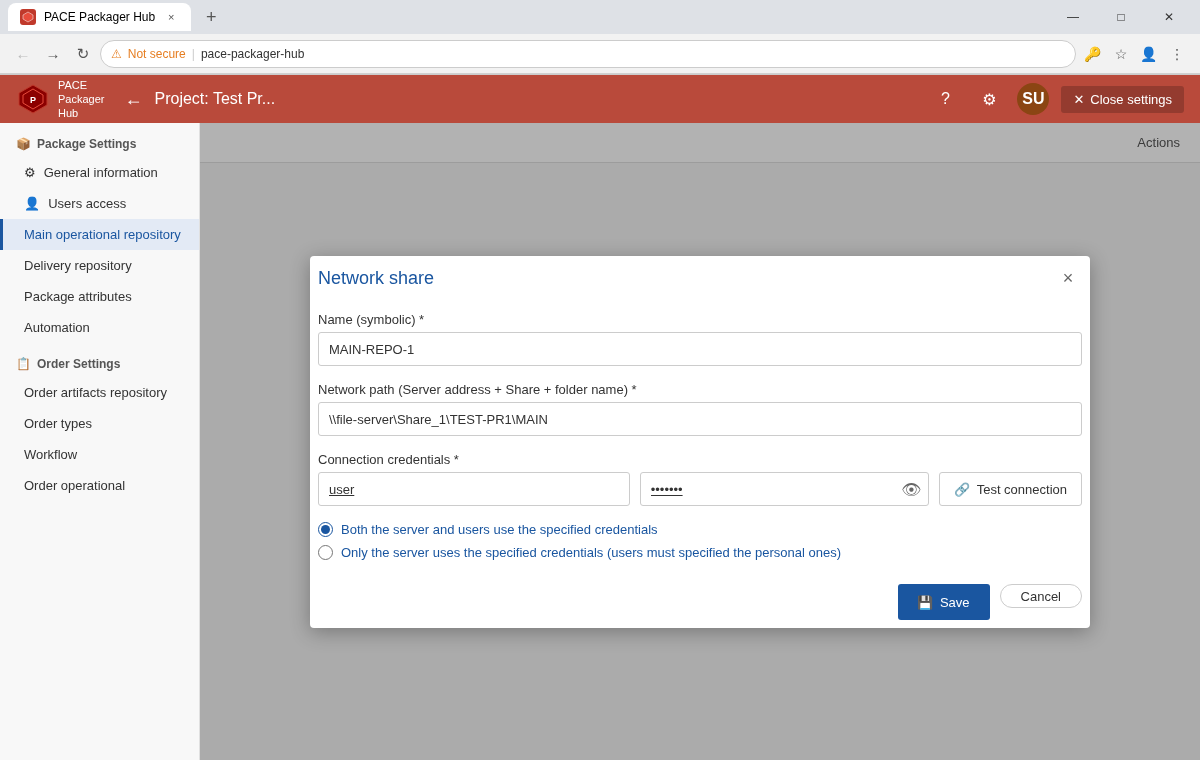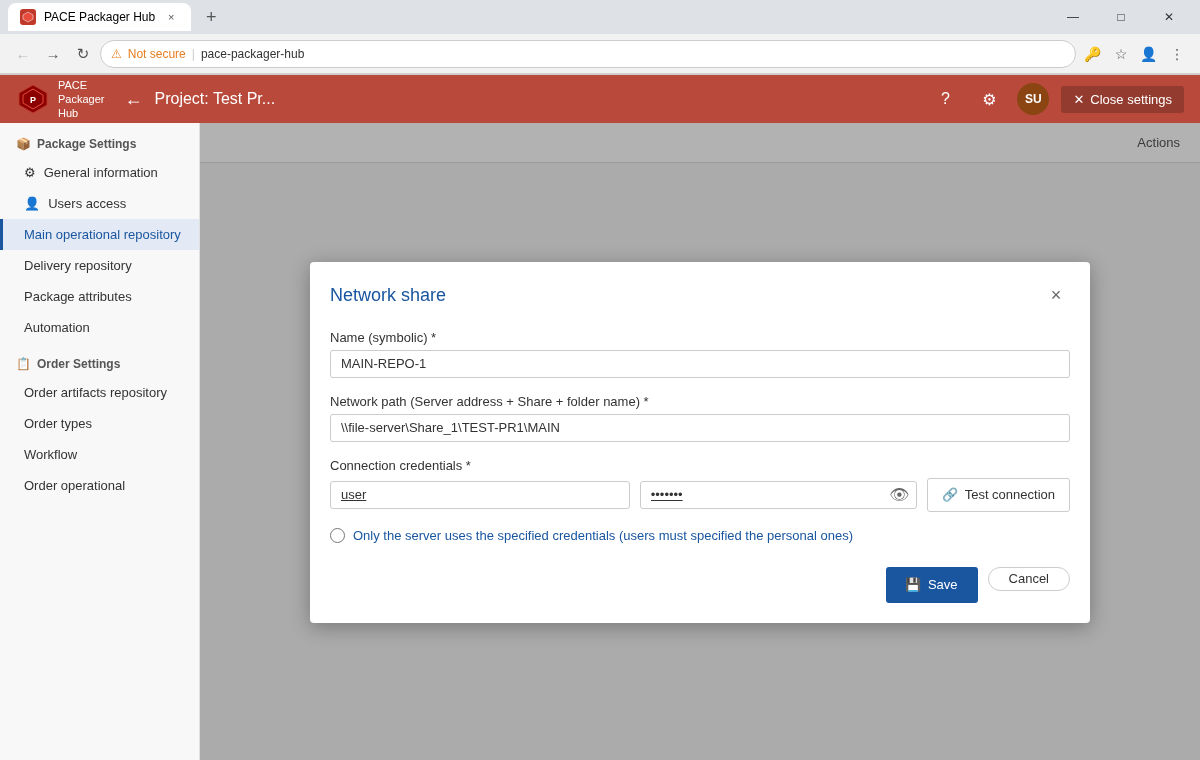--- a/index.html
+++ b/index.html
@@ -44,28 +44,28 @@
 
     
     .main-content { flex: 1; background: #f5f5f5; position: relative; overflow: hidden; }
     .main-header { background: white; padding: 12px 20px; border-bottom: 1px solid #e0e0e0; display: flex; align-items: center; justify-content: flex-end; }
     .actions-label { font-size: 13px; color: #555; }
 
     
     .overlay { position: absolute; top: 0; left: 0; right: 0; bottom: 0; background: rgba(0,0,0,0.3); display: flex; align-items: center; justify-content: center; z-index: 100; }
 
     
-    .modal { background: white; border-radius: 4px; box-shadow: 0 4px 20px rgba(0,0,0,0.3); width: 780px; padding: 20px; position: relative; }
+    .modal { background: white; border-radius: 4px; box-shadow: 0 4px 20px rgba(0,0,0,0.3); width: 780px; padding: 8px; position: relative; }
     .modal-header { display: flex; align-items: center; justify-content: space-between; margin-bottom: 20px; }
     .modal-title { font-size: 18px; color: #1a56a0; font-weight: 400; }
     .modal-close { width: 28px; height: 28px; display: flex; align-items: center; justify-content: center; cursor: pointer; color: #666; font-size: 18px; border-radius: 50%; }
 
     .form-group { margin-bottom: 16px; }
     .form-label { font-size: 13px; color: #333; margin-bottom: 5px; display: block; }
-    .form-input { width: 100%; height: 28px; border: 1px solid #ccc; border-radius: 3px; padding: 0 10px; font-size: 13px; color: #333; outline: none; }
+    .form-input { width: 100%; height: 34px; border: 1px solid #ccc; border-radius: 3px; padding: 0 10px; font-size: 13px; color: #333; outline: none; }
 
     .credentials-row { display: flex; gap: 10px; align-items: center; }
     .credentials-row .form-input { flex: 1; text-decoration: underline; }
     .password-wrapper { flex: 1; position: relative; display: flex; align-items: center; }
     .password-wrapper .form-input { width: 100%; padding-right: 32px; }
     .eye-icon { position: absolute; right: 8px; cursor: pointer; color: #666; font-size: 16px; }
 
     .test-conn-btn { height: 34px; padding: 0 14px; background: white; border: 1px solid #ccc; border-radius: 3px; cursor: pointer; font-size: 13px; color: #333; display: flex; align-items: center; gap: 6px; white-space: nowrap; }
 
     .radio-group { display: flex; flex-direction: column; gap: 8px; margin-top: 10px; }
@@ -131,21 +131,21 @@
         <div>PACE</div>
         <div>Packager</div>
         <div>Hub</div>
       </div>
     </div>
     <span class="back-btn">←</span>
     <span class="project-title">Project: Test Pr...</span>
     <div class="header-actions">
       <div class="header-icon-btn">?</div>
       <div class="header-icon-btn">⚙</div>
-      <div style="width:32px;height:32px;background:#8B4513;border-radius:50%;display:flex;align-items:center;justify-content:center;color:white;font-size:12px;font-weight:bold;cursor:pointer;">SU</div>
+      <div style="width:32px;height:32px;background:#8B4513;border-radius:50%;display:flex;align-items:center;justify-content:center;color:white;font-size:16px;font-weight:bold;cursor:pointer;">SU</div>
       <div class="close-settings-btn">
         <span>✕</span>
         <span>Close settings</span>
       </div>
     </div>
   </div>
 
   <div class="app-body">
 
     <div class="sidebar">
@@ -224,20 +224,24 @@
               </div>
               <button class="test-conn-btn">
                 <span>🔗</span>
                 <span>Test connection</span>
               </button>
             </div>
           </div>
 
           <div class="radio-group">
             <label class="radio-option">
+              <input type="radio" name="credentials_mode" checked="" style="">
+              <span>Both the server and users use the specified credentials</span>
+            </label>
+            <label class="radio-option">
               <input type="radio" name="credentials_mode" style="">
               <span>Only the server uses the specified credentials (users must specified the personal ones)</span>
             </label>
           </div>
 
           <div class="modal-footer">
             <button class="btn-save">
               <span>💾</span>
               <span>Save</span>
             </button>

